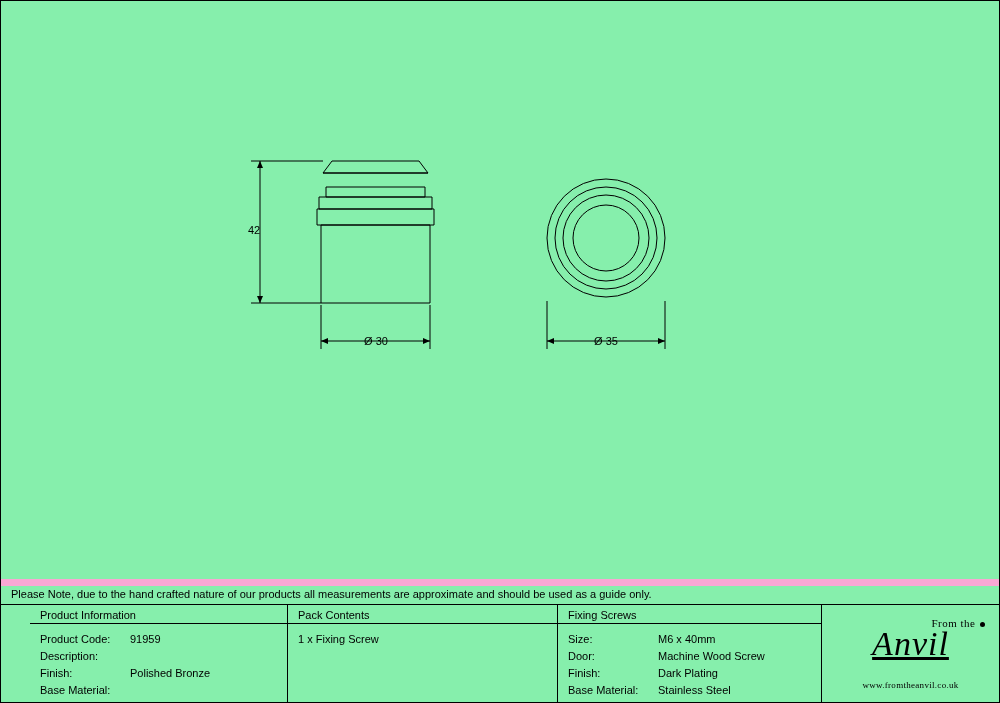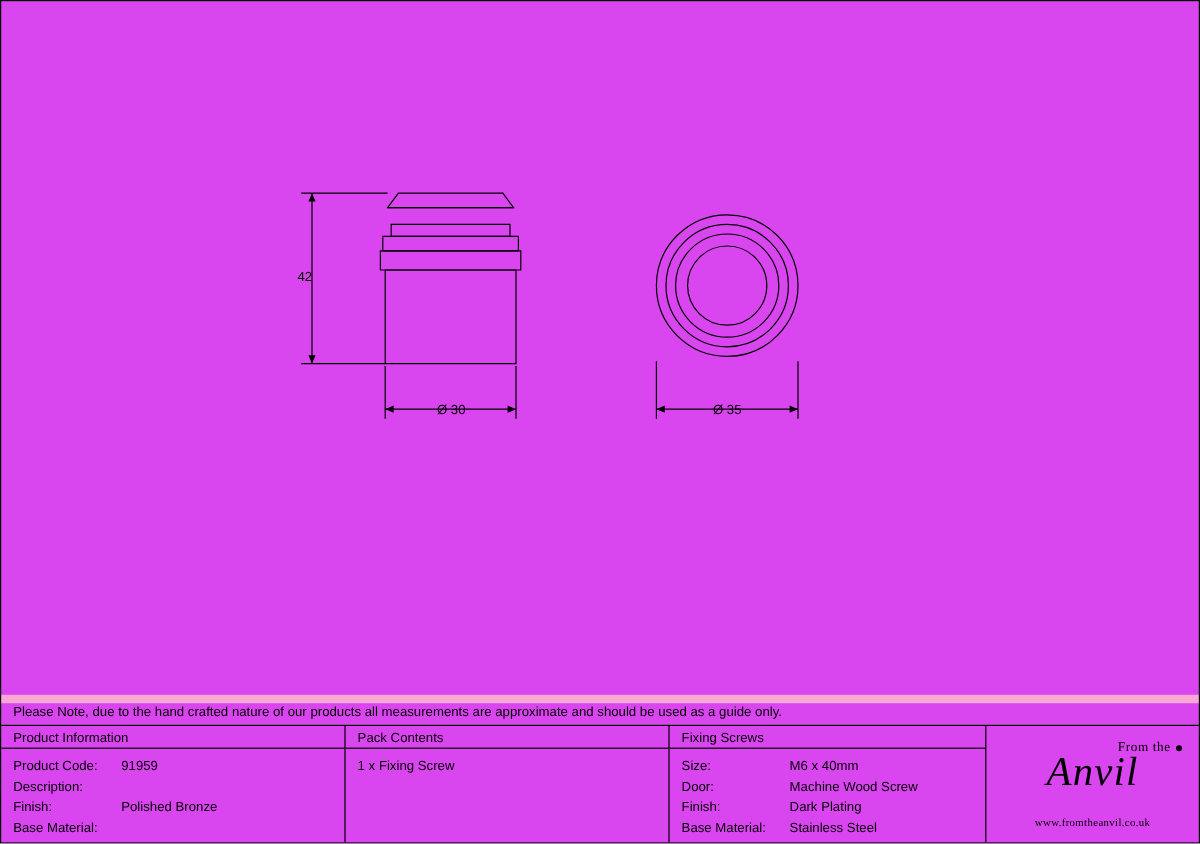--- a/index.html
+++ b/index.html
@@ -8,21 +8,21 @@
     background: #ffffff;
   }
   body {
     font-family: "Liberation Sans", sans-serif;
     color: #000000;
   }
   #sheet {
     position: relative;
     width: 1000px;
     height: 703px;
-    background: #d946ef;
+    background: #86efac;
     border: 1px solid #000000;
     box-sizing: border-box;
     overflow: hidden;
   }
 
   
   #drawing {
     position: absolute;
     left: 0;
     top: 0;
@@ -64,21 +64,21 @@
   }
   .info-col {
     box-sizing: border-box;
     border-right: 1px solid #000000;
     height: 97px;
     position: relative;
   }
   .info-col.last {
     border-right: none;
   }
-  .col-product { width: 287px; }
+  .col-product { width: 287px; padding-left: 29px; }
   .col-pack    { width: 270px; }
   .col-screws  { width: 264px; }
   .col-logo    { width: 177px; }
 
   .col-header {
     font-size: 11px;
     padding: 4px 0 3px 10px;
     border-bottom: 1px solid #000000;
     height: 19px;
     box-sizing: border-box;
@@ -120,20 +120,21 @@
     text-align: right;
     padding-right: 6px;
     margin-bottom: -2px;
   }
   #logo-main {
     font-family: "Liberation Serif", serif;
     font-size: 34px;
     font-style: italic;
     letter-spacing: 1px;
     line-height: 34px;
+    text-decoration: underline;
   }
   #logo-url {
     font-family: "Liberation Serif", serif;
     font-size: 9px;
     letter-spacing: 0.3px;
     margin-top: 19px;
   }
   #logo-dot {
     display: inline-block;
     width: 5px;

